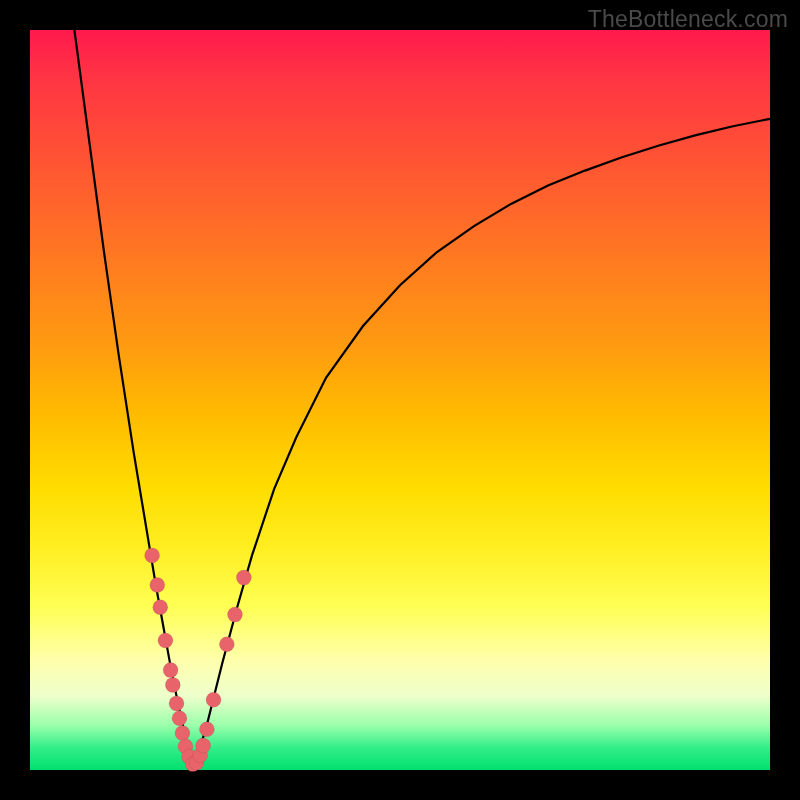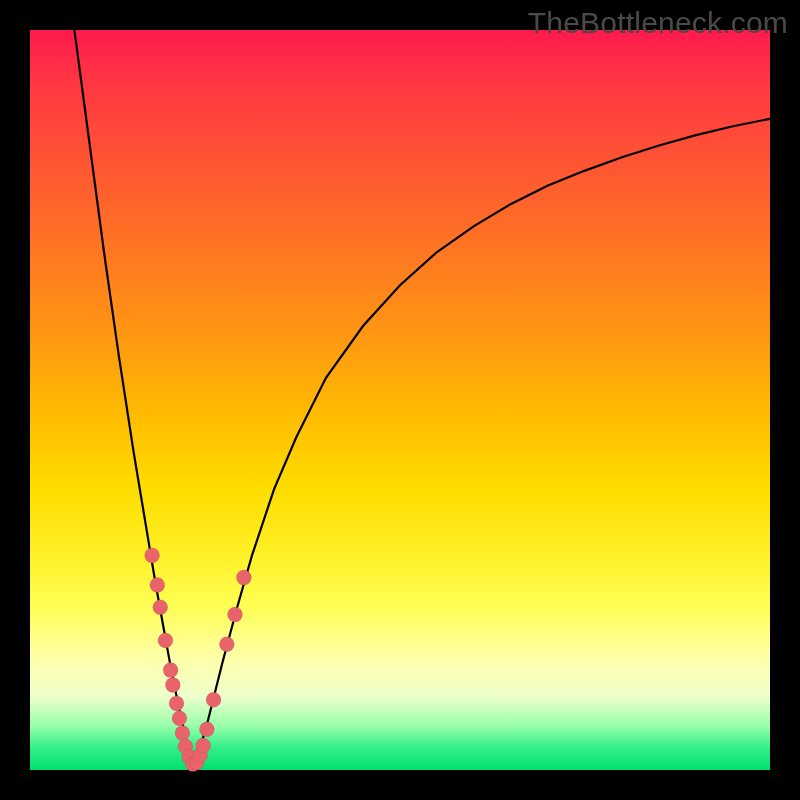--- a/index.html
+++ b/index.html
@@ -32,21 +32,21 @@
       #99ffaa 94%,
       #33ee88 97%,
       #00e070 100%
     );
   }
   .watermark {
     position: absolute;
     top: 6px;
     right: 12px;
     color: #4a4a4a;
-    font-size: 30px;
+    font-size: 23px;
     font-weight: 400;
     letter-spacing: 0.2px;
     z-index: 10;
   }
   svg.plot {
     position: absolute;
     left: 30px;
     top: 30px;
     width: 740px;
     height: 740px;

